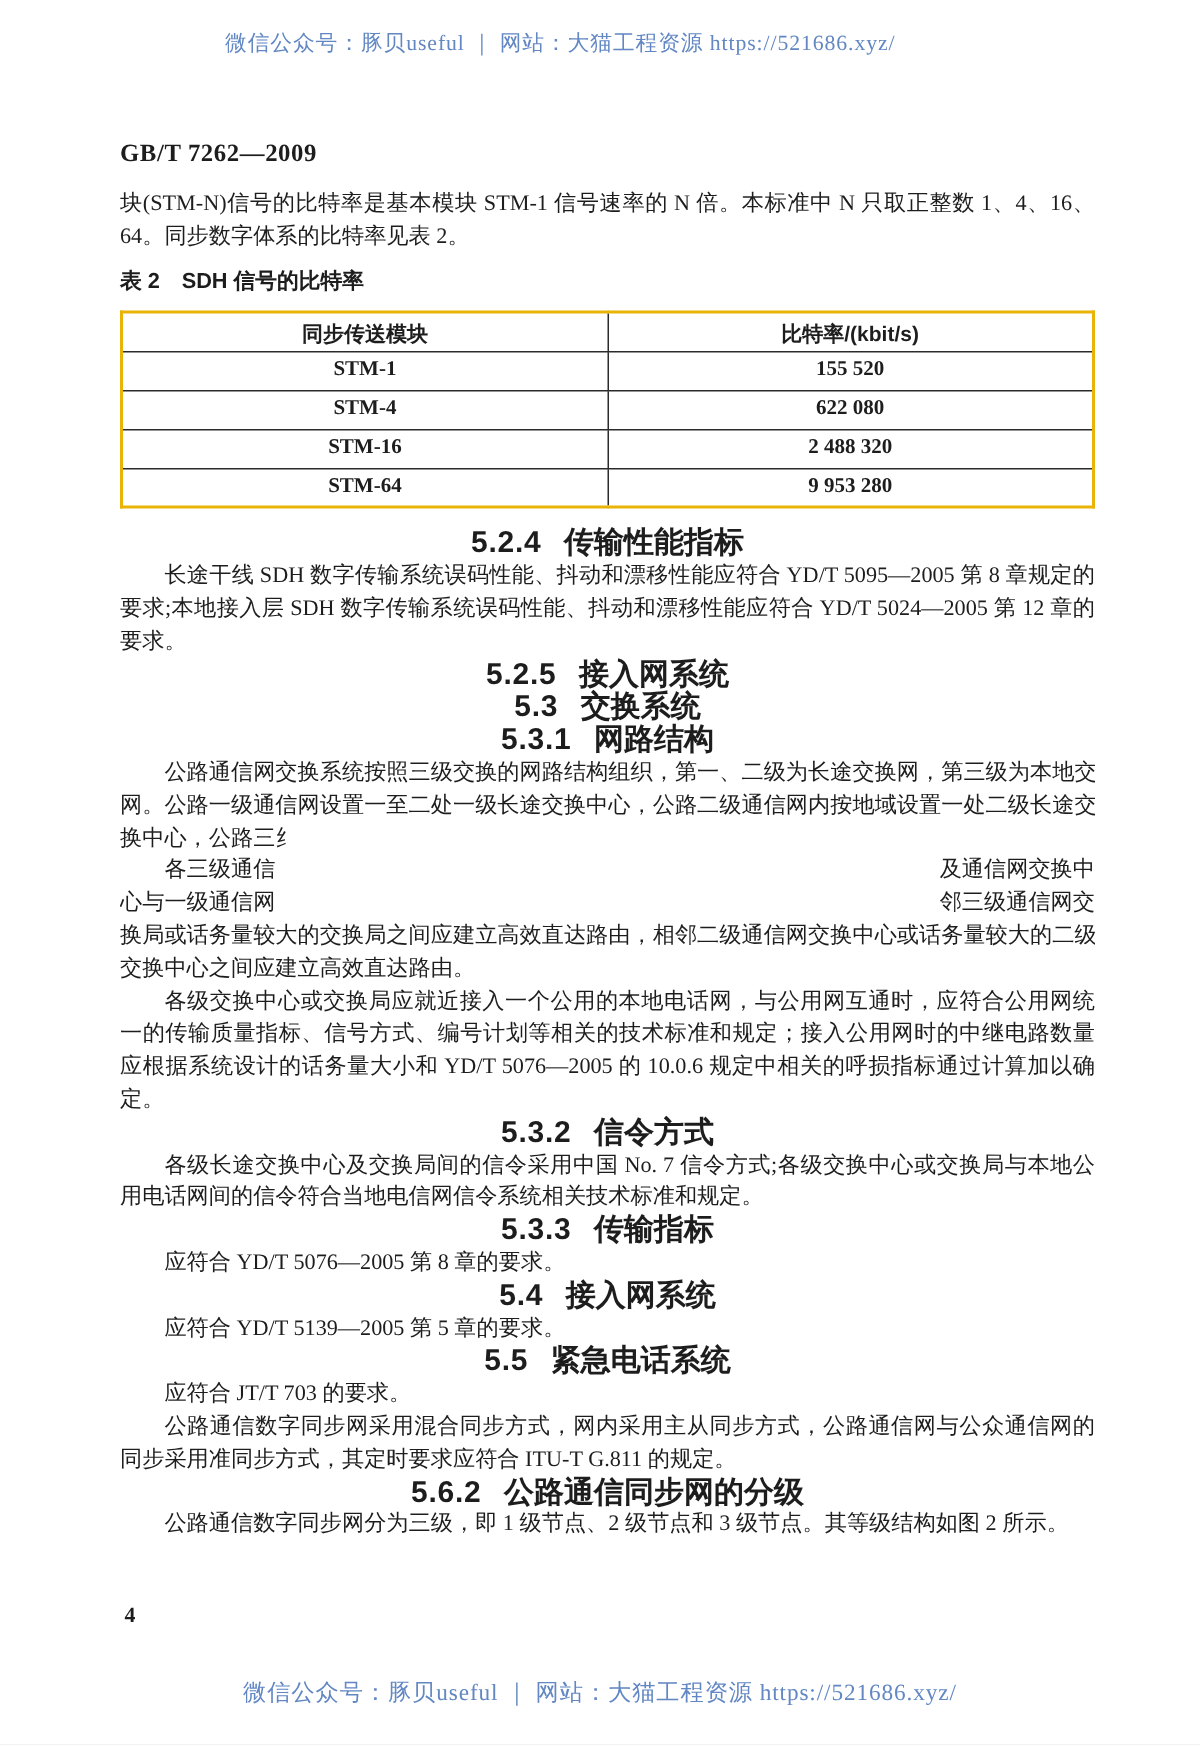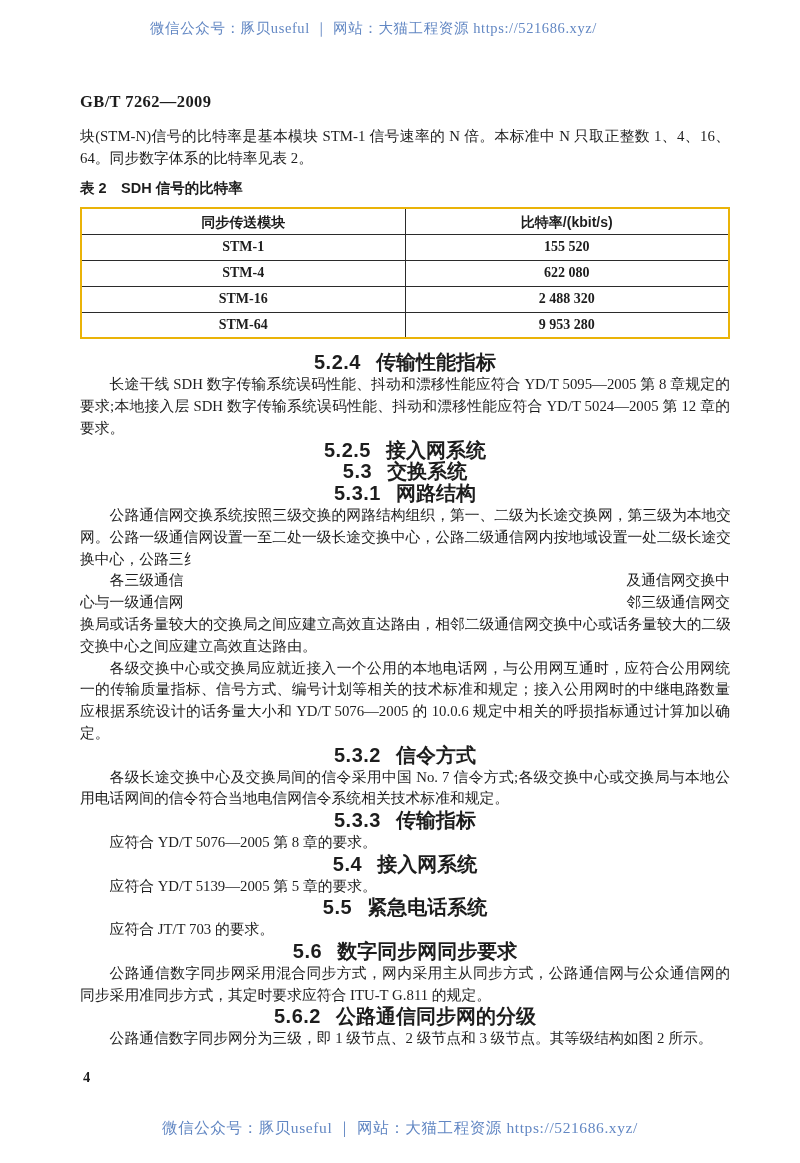--- a/index.html
+++ b/index.html
@@ -157,23 +157,20 @@
     <div class="hd">
       <span class="hd-num">5.4</span><span class="hd-title">接入网系统</span>
     </div>
     <p class="para">应符合 YD/T 5139—2005 第 5 章的要求。</p>
 
     <div class="hd">
       <span class="hd-num">5.5</span><span class="hd-title">紧急电话系统</span>
     </div>
     <p class="para">应符合 JT/T 703 的要求。</p>
 
-    <div class="hd">
-      <span class="hd-num">5.6</span><span class="hd-title">数字同步网同步要求</span>
-    </div>
 
     <p class="para">公路通信数字同步网采用混合同步方式，网内采用主从同步方式，公路通信网与公众通信网的同步采用准同步方式，其定时要求应符合 ITU-T G.811 的规定。</p>
 
     <div class="hd">
       <span class="hd-num">5.6.2</span><span class="hd-title">公路通信同步网的分级</span>
     </div>
     <p class="para">公路通信数字同步网分为三级，即 1 级节点、2 级节点和 3 级节点。其等级结构如图 2 所示。</p>
 
   </div>
 

